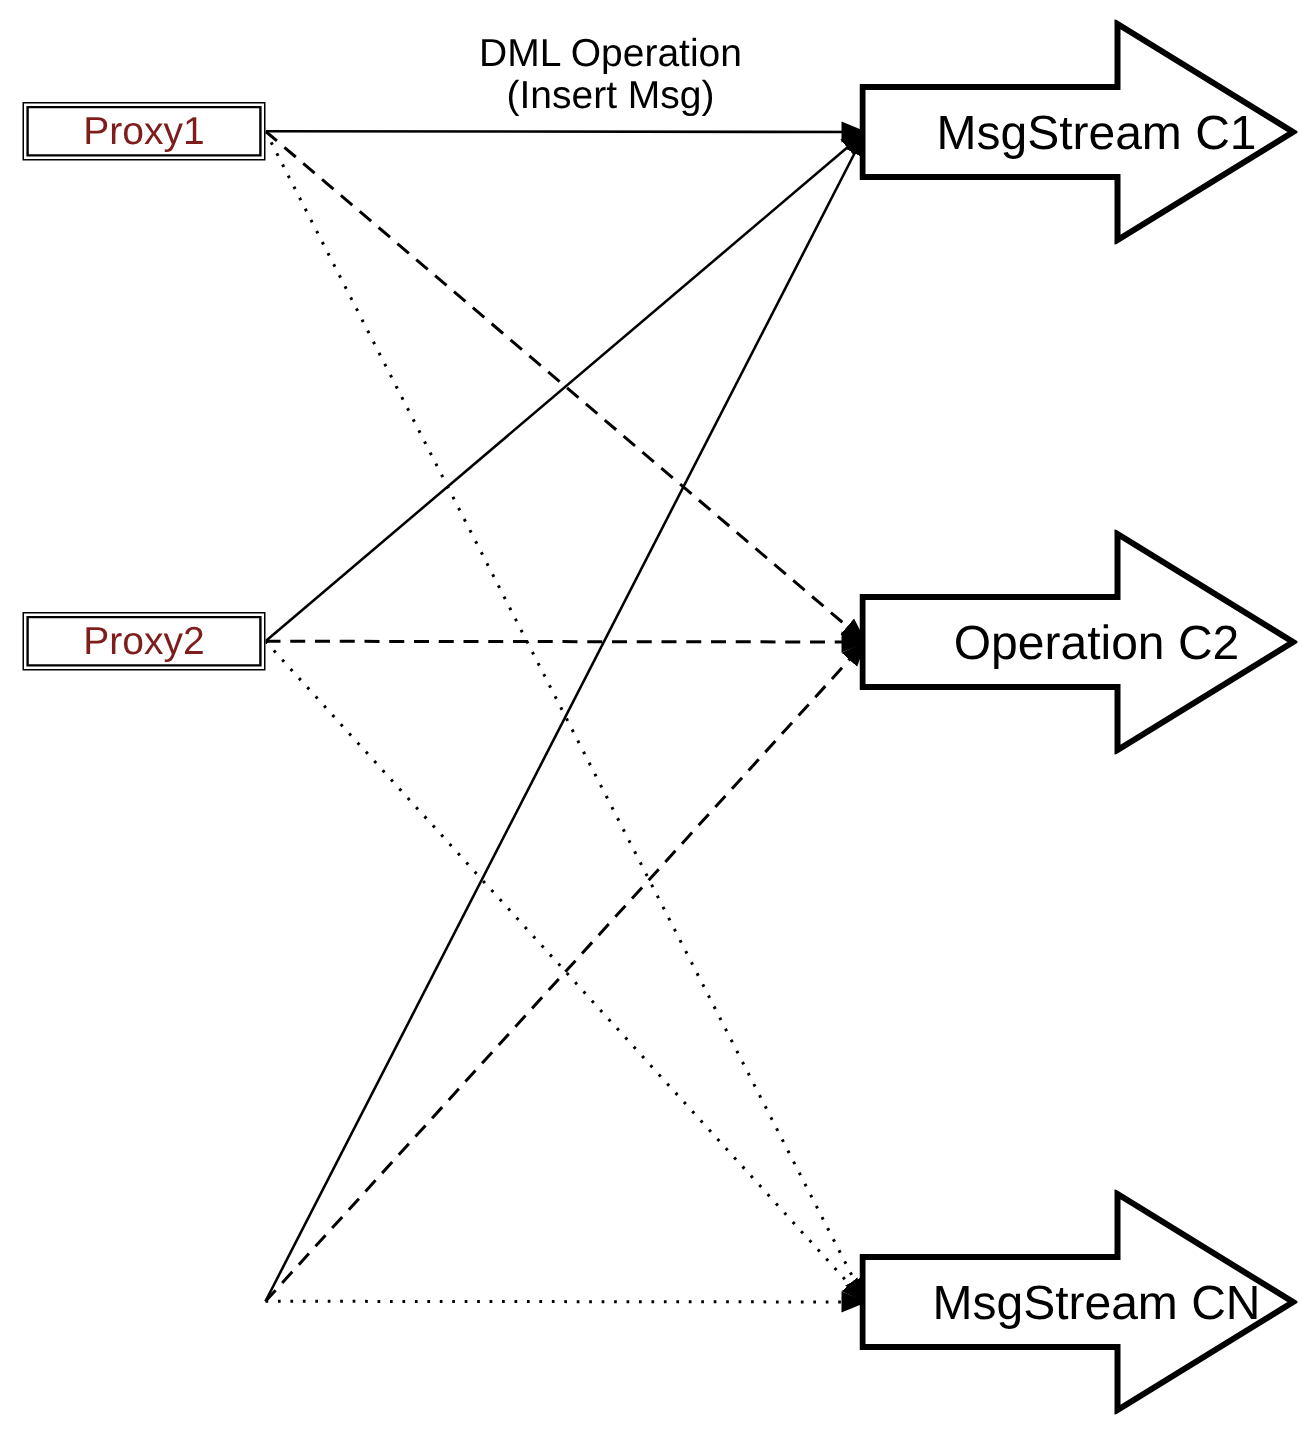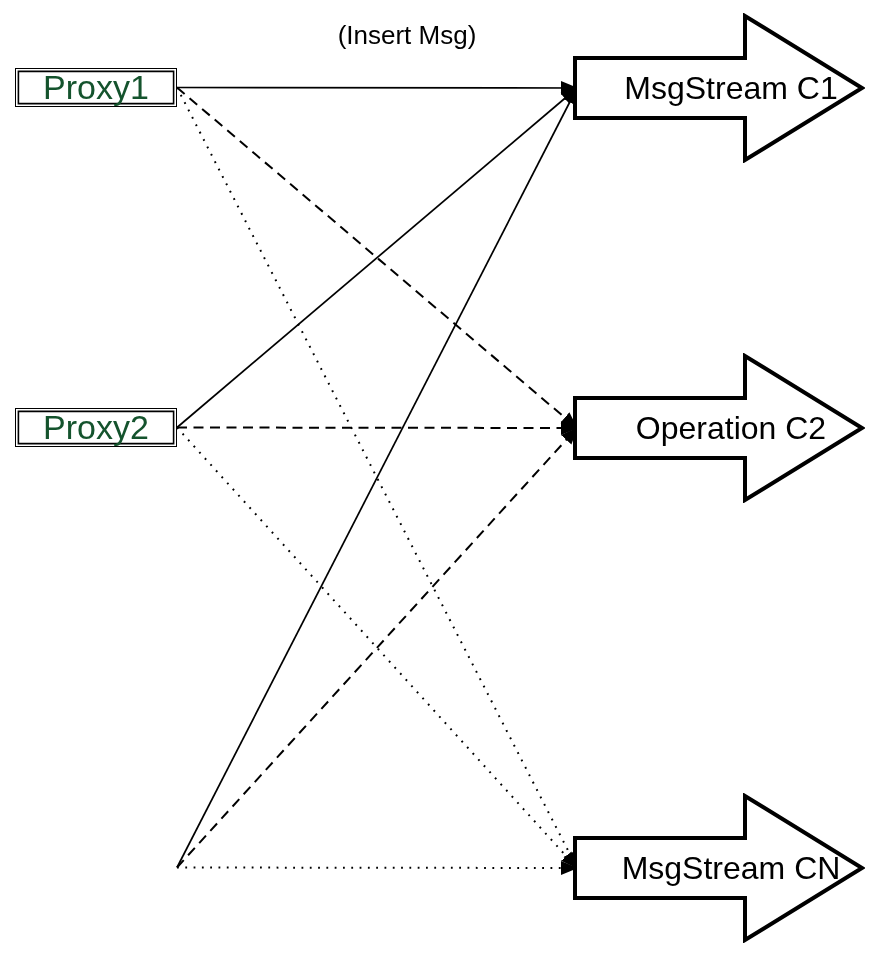--- a/index.html
+++ b/index.html
@@ -34,22 +34,22 @@
     position: absolute;
     left: 15px;
     width: 160px;
     height: 37px;
     border: 1.6px solid #000000;
     box-shadow: inset 0 0 0 1.6px #ffffff, inset 0 0 0 3.2px #000000;
     background: #ffffff;
     display: flex;
     align-items: center;
     justify-content: center;
-    font-size: 34px;
-    color: #14532d;
+    font-size: 26px;
+    color: #7f1d1d;
     z-index: 2;
   }
   .proxy-1 { top: 68px; }
   .proxy-2 { top: 408px; align-items: center; }
   .proxy-k { top: 848px; }
   
   .stream {
     position: absolute;
     left: 573px;
     width: 292px;
@@ -142,16 +142,17 @@
   </div>
 
   <div class="stream stream-cn">
     <svg viewBox="0 0 292 150" xmlns="http://www.w3.org/2000/svg">
       <polygon class="stream-shape" points="2,45 172,45 172,3 289,75 172,147 172,105 2,105"></polygon>
     </svg>
     <div class="stream-label">MsgStream CN</div>
   </div>
 
   <div class="annotation">
+    <span>DML Operation</span>
     <span>(Insert Msg)</span>
   </div>
 
 </div>
 
 </body></html>

